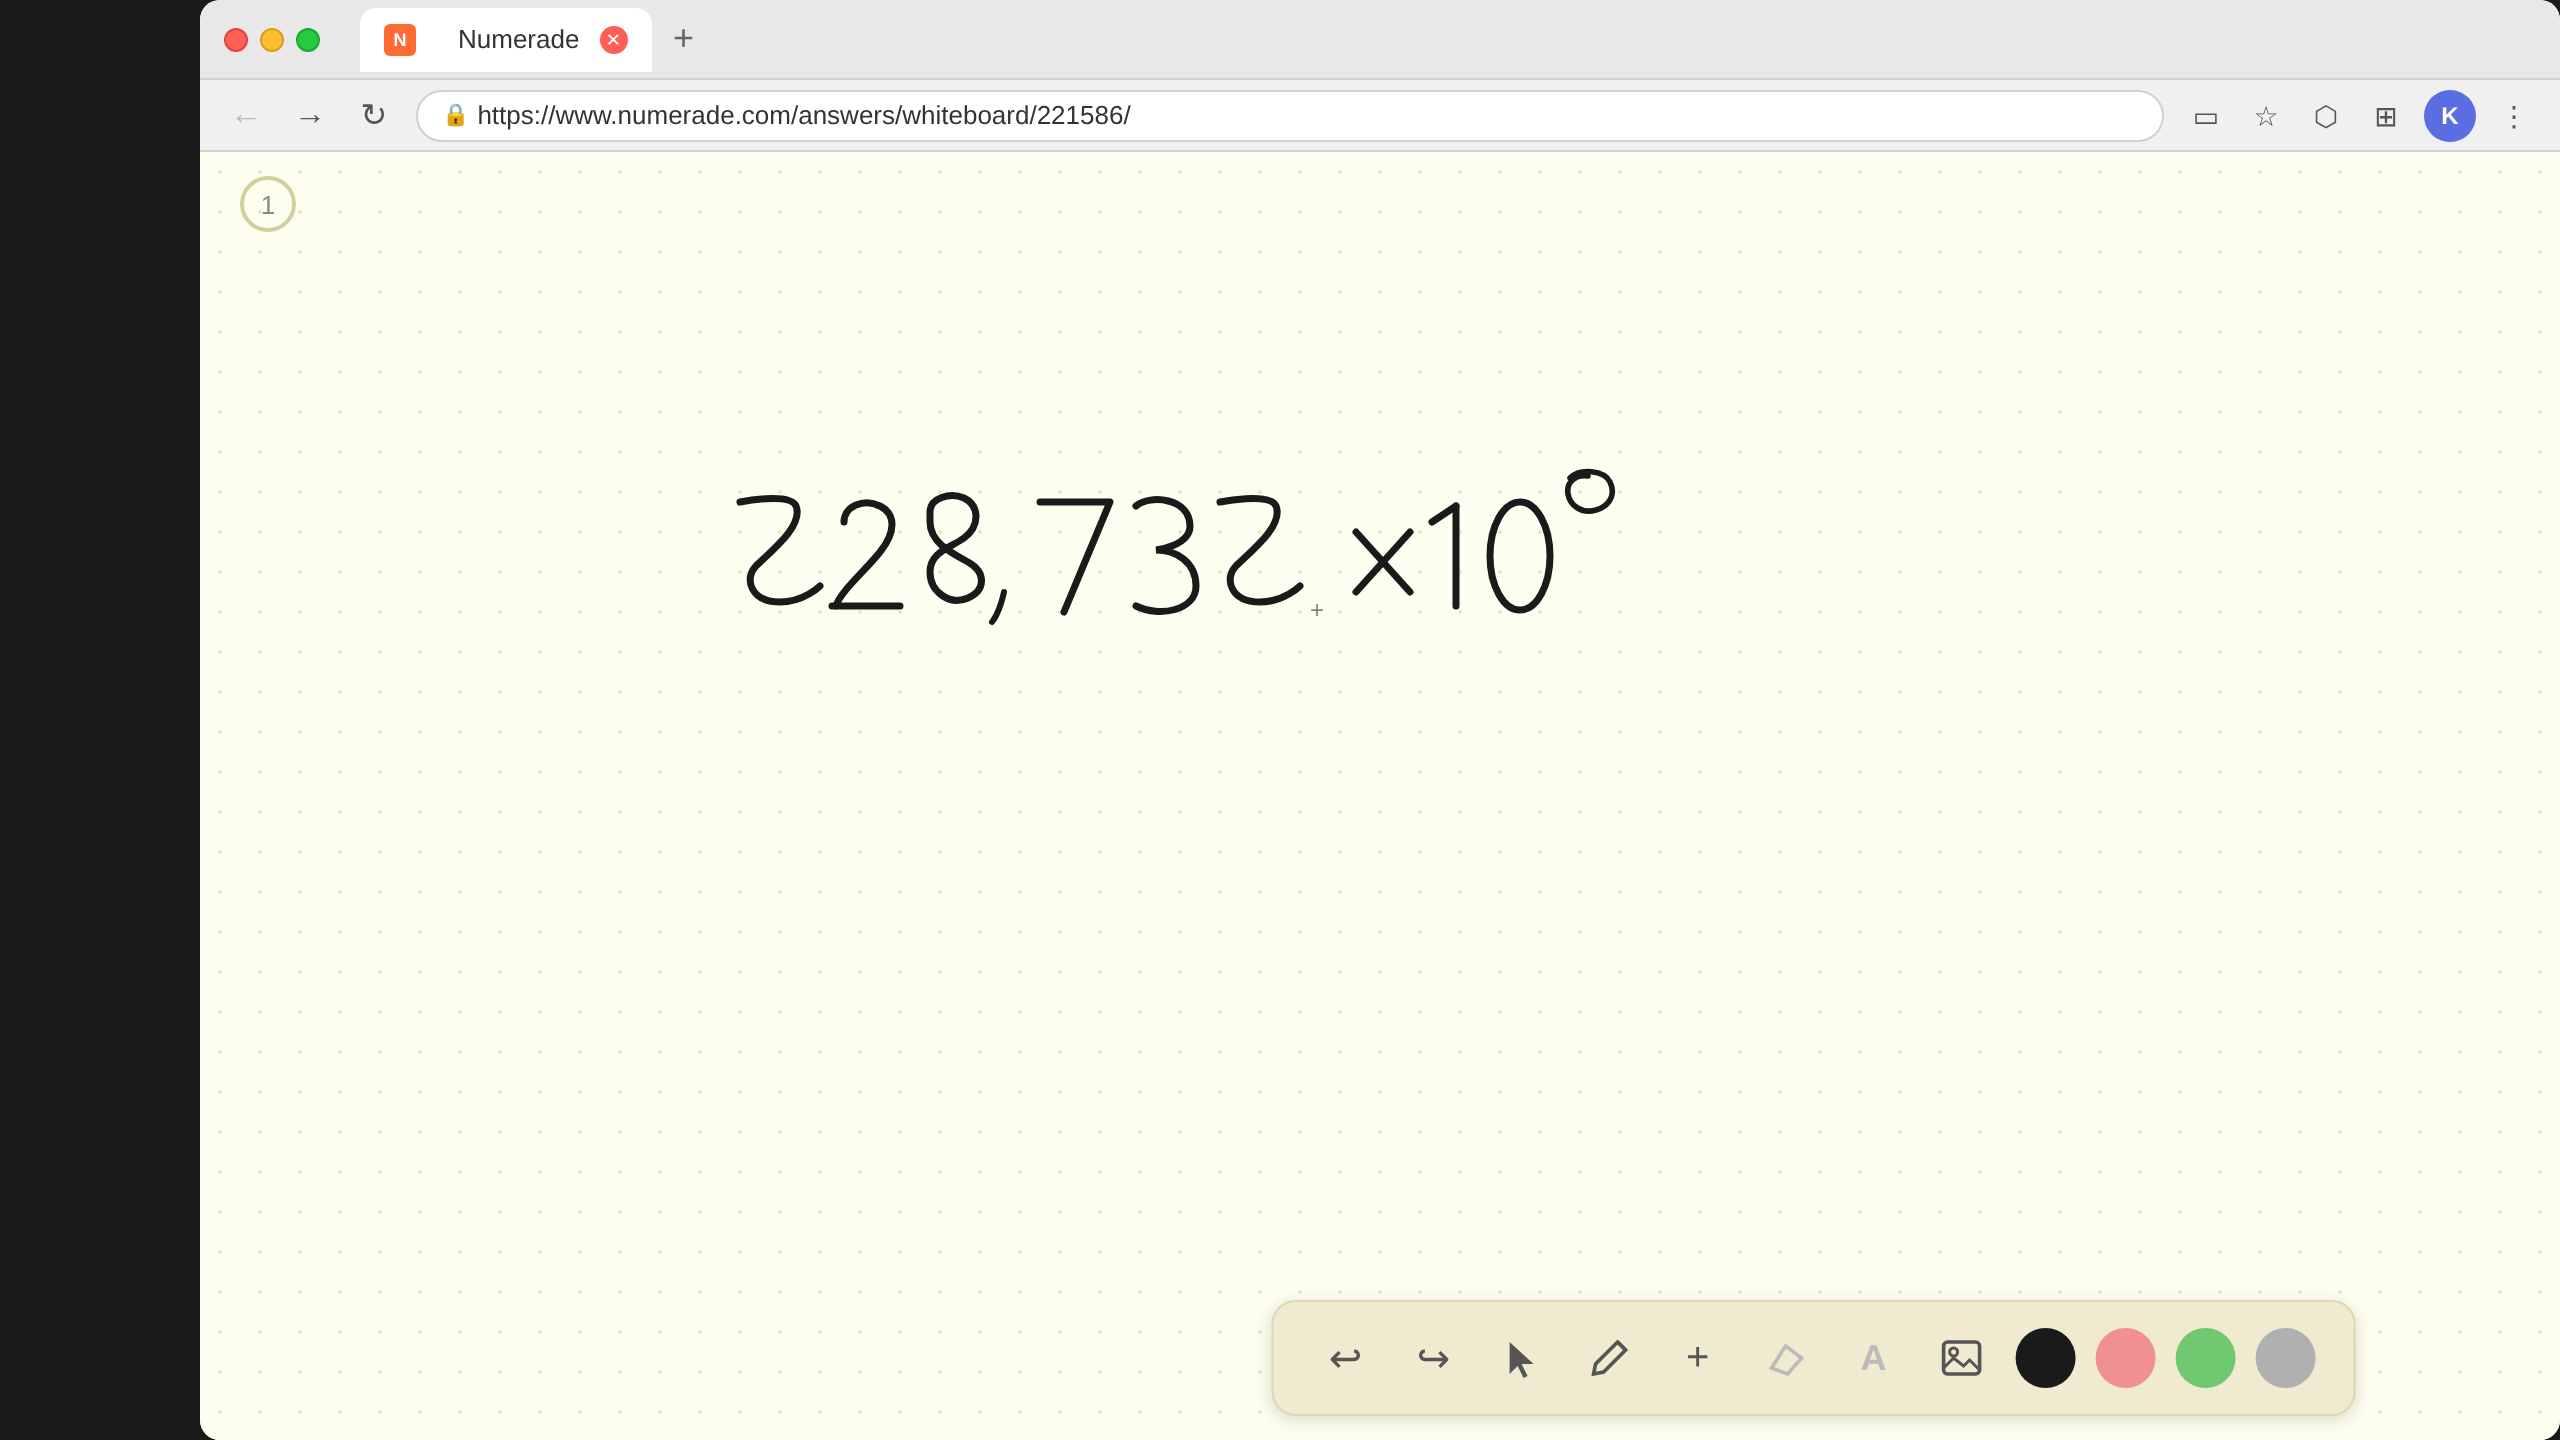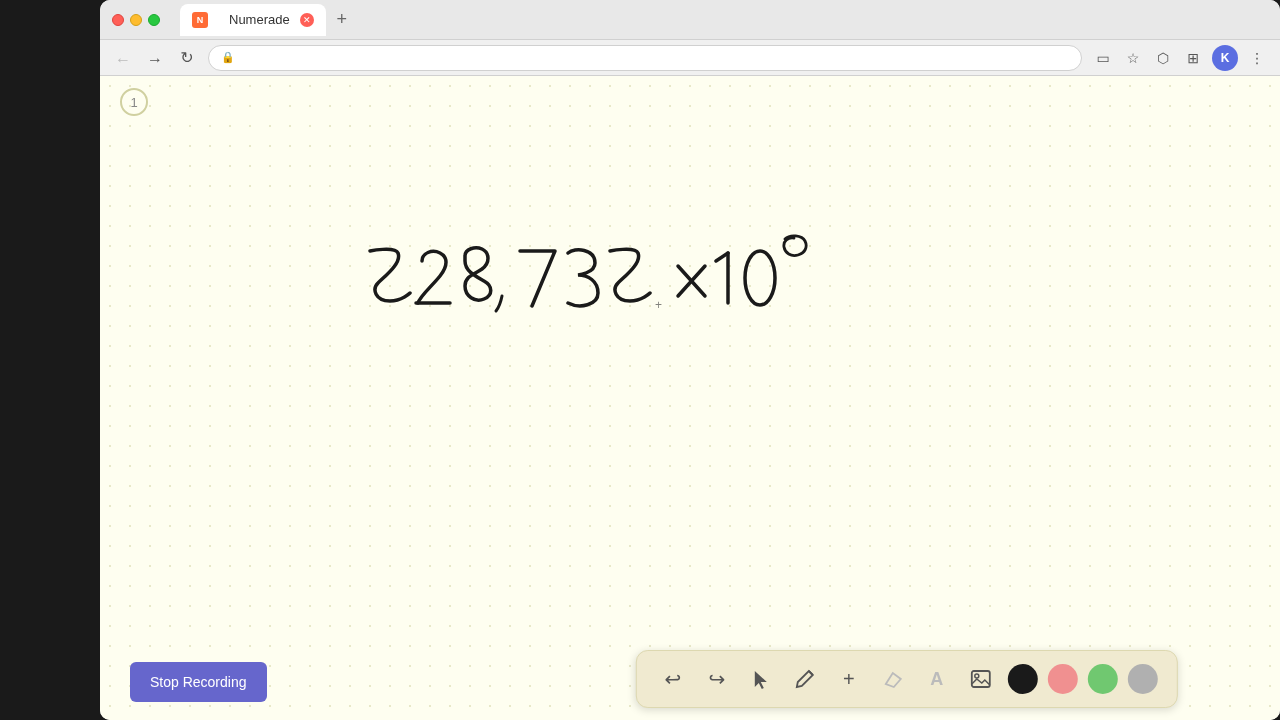--- a/index.html
+++ b/index.html
@@ -314,20 +314,21 @@
       <span>←</span>
     </div>
     <div class="nav-btn">
       <span>→</span>
     </div>
     <div class="nav-btn">
       <span>↻</span>
     </div>
     <div class="url-bar">
       <span class="url-lock">🔒</span>
+      <span style="font-size:13px;">https://www.numerade.com/answers/whiteboard/221586/</span>
     </div>
     <div class="toolbar-icons">
       <div class="toolbar-icon">▭</div>
       <div class="toolbar-icon">☆</div>
       <div class="toolbar-icon">⬡</div>
       <div class="toolbar-icon">⊞</div>
       <div class="user-avatar">
         <span>K</span>
       </div>
       <div class="toolbar-icon">⋮</div>
@@ -365,23 +366,20 @@
         <path d="M 356,30 L 368,22" stroke="#1a1a1a" stroke-width="3.5" fill="none" stroke-linecap="round"></path>
 
         <ellipse cx="400" cy="47" rx="15" ry="27" stroke="#1a1a1a" stroke-width="3.5" fill="none"></ellipse>
 
         <path d="M 425,8 C 430,3 442,4 445,10 C 448,16 445,22 438,24 C 431,26 425,22 424,16 C 423,10 428,6 434,7" stroke="#1a1a1a" stroke-width="2.8" fill="none" stroke-linecap="round"></path>
 
         <text x="295" y="78" font-size="12" fill="#333" opacity="0.6">+</text>
       </svg>
     </div>
 
-    <button class="stop-recording-btn">
-      <span>Stop Recording</span>
-    </button>
 
     <div class="bottom-toolbar">
 
       <button class="toolbar-btn" title="Undo">↩</button>
 
       <button class="toolbar-btn" title="Redo">↪</button>
 
       <button class="toolbar-btn" title="Select">
         <svg width="20" height="20" viewBox="0 0 20 20">
           <path d="M 4,2 L 4,18 L 8,14 L 11,20 L 13,19 L 10,13 L 16,13 Z" fill="#555" stroke="none"></path>

